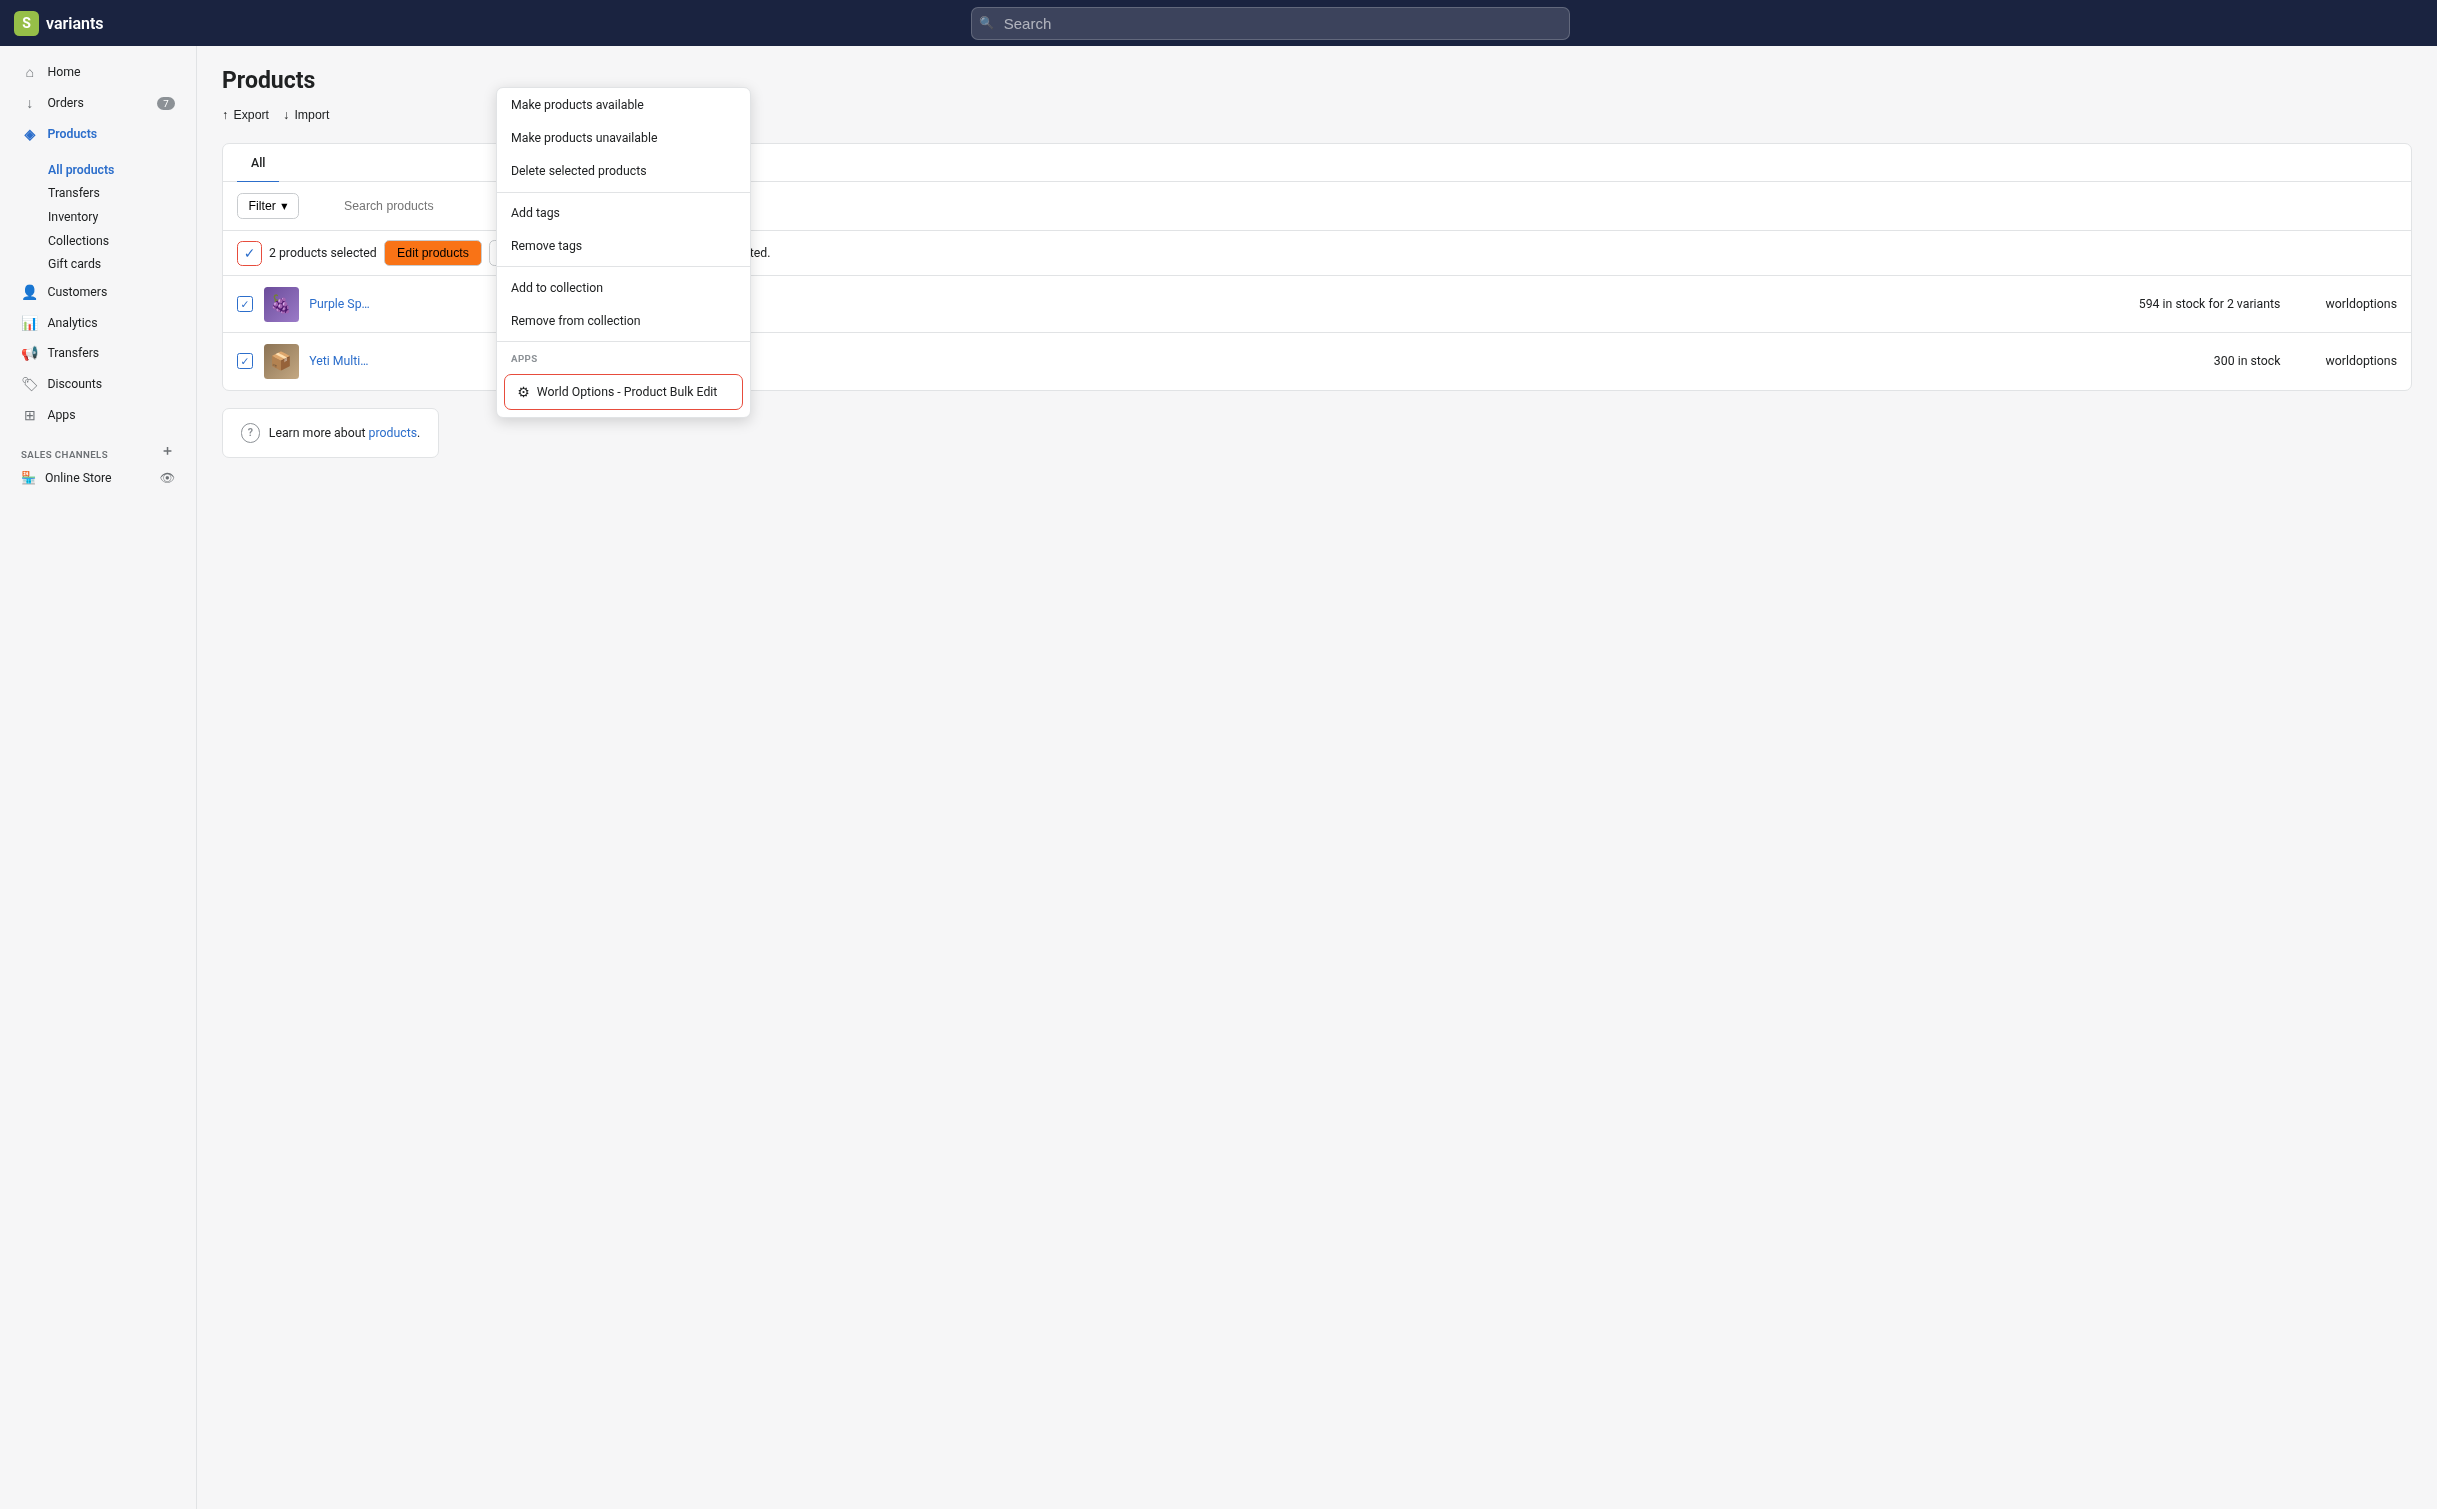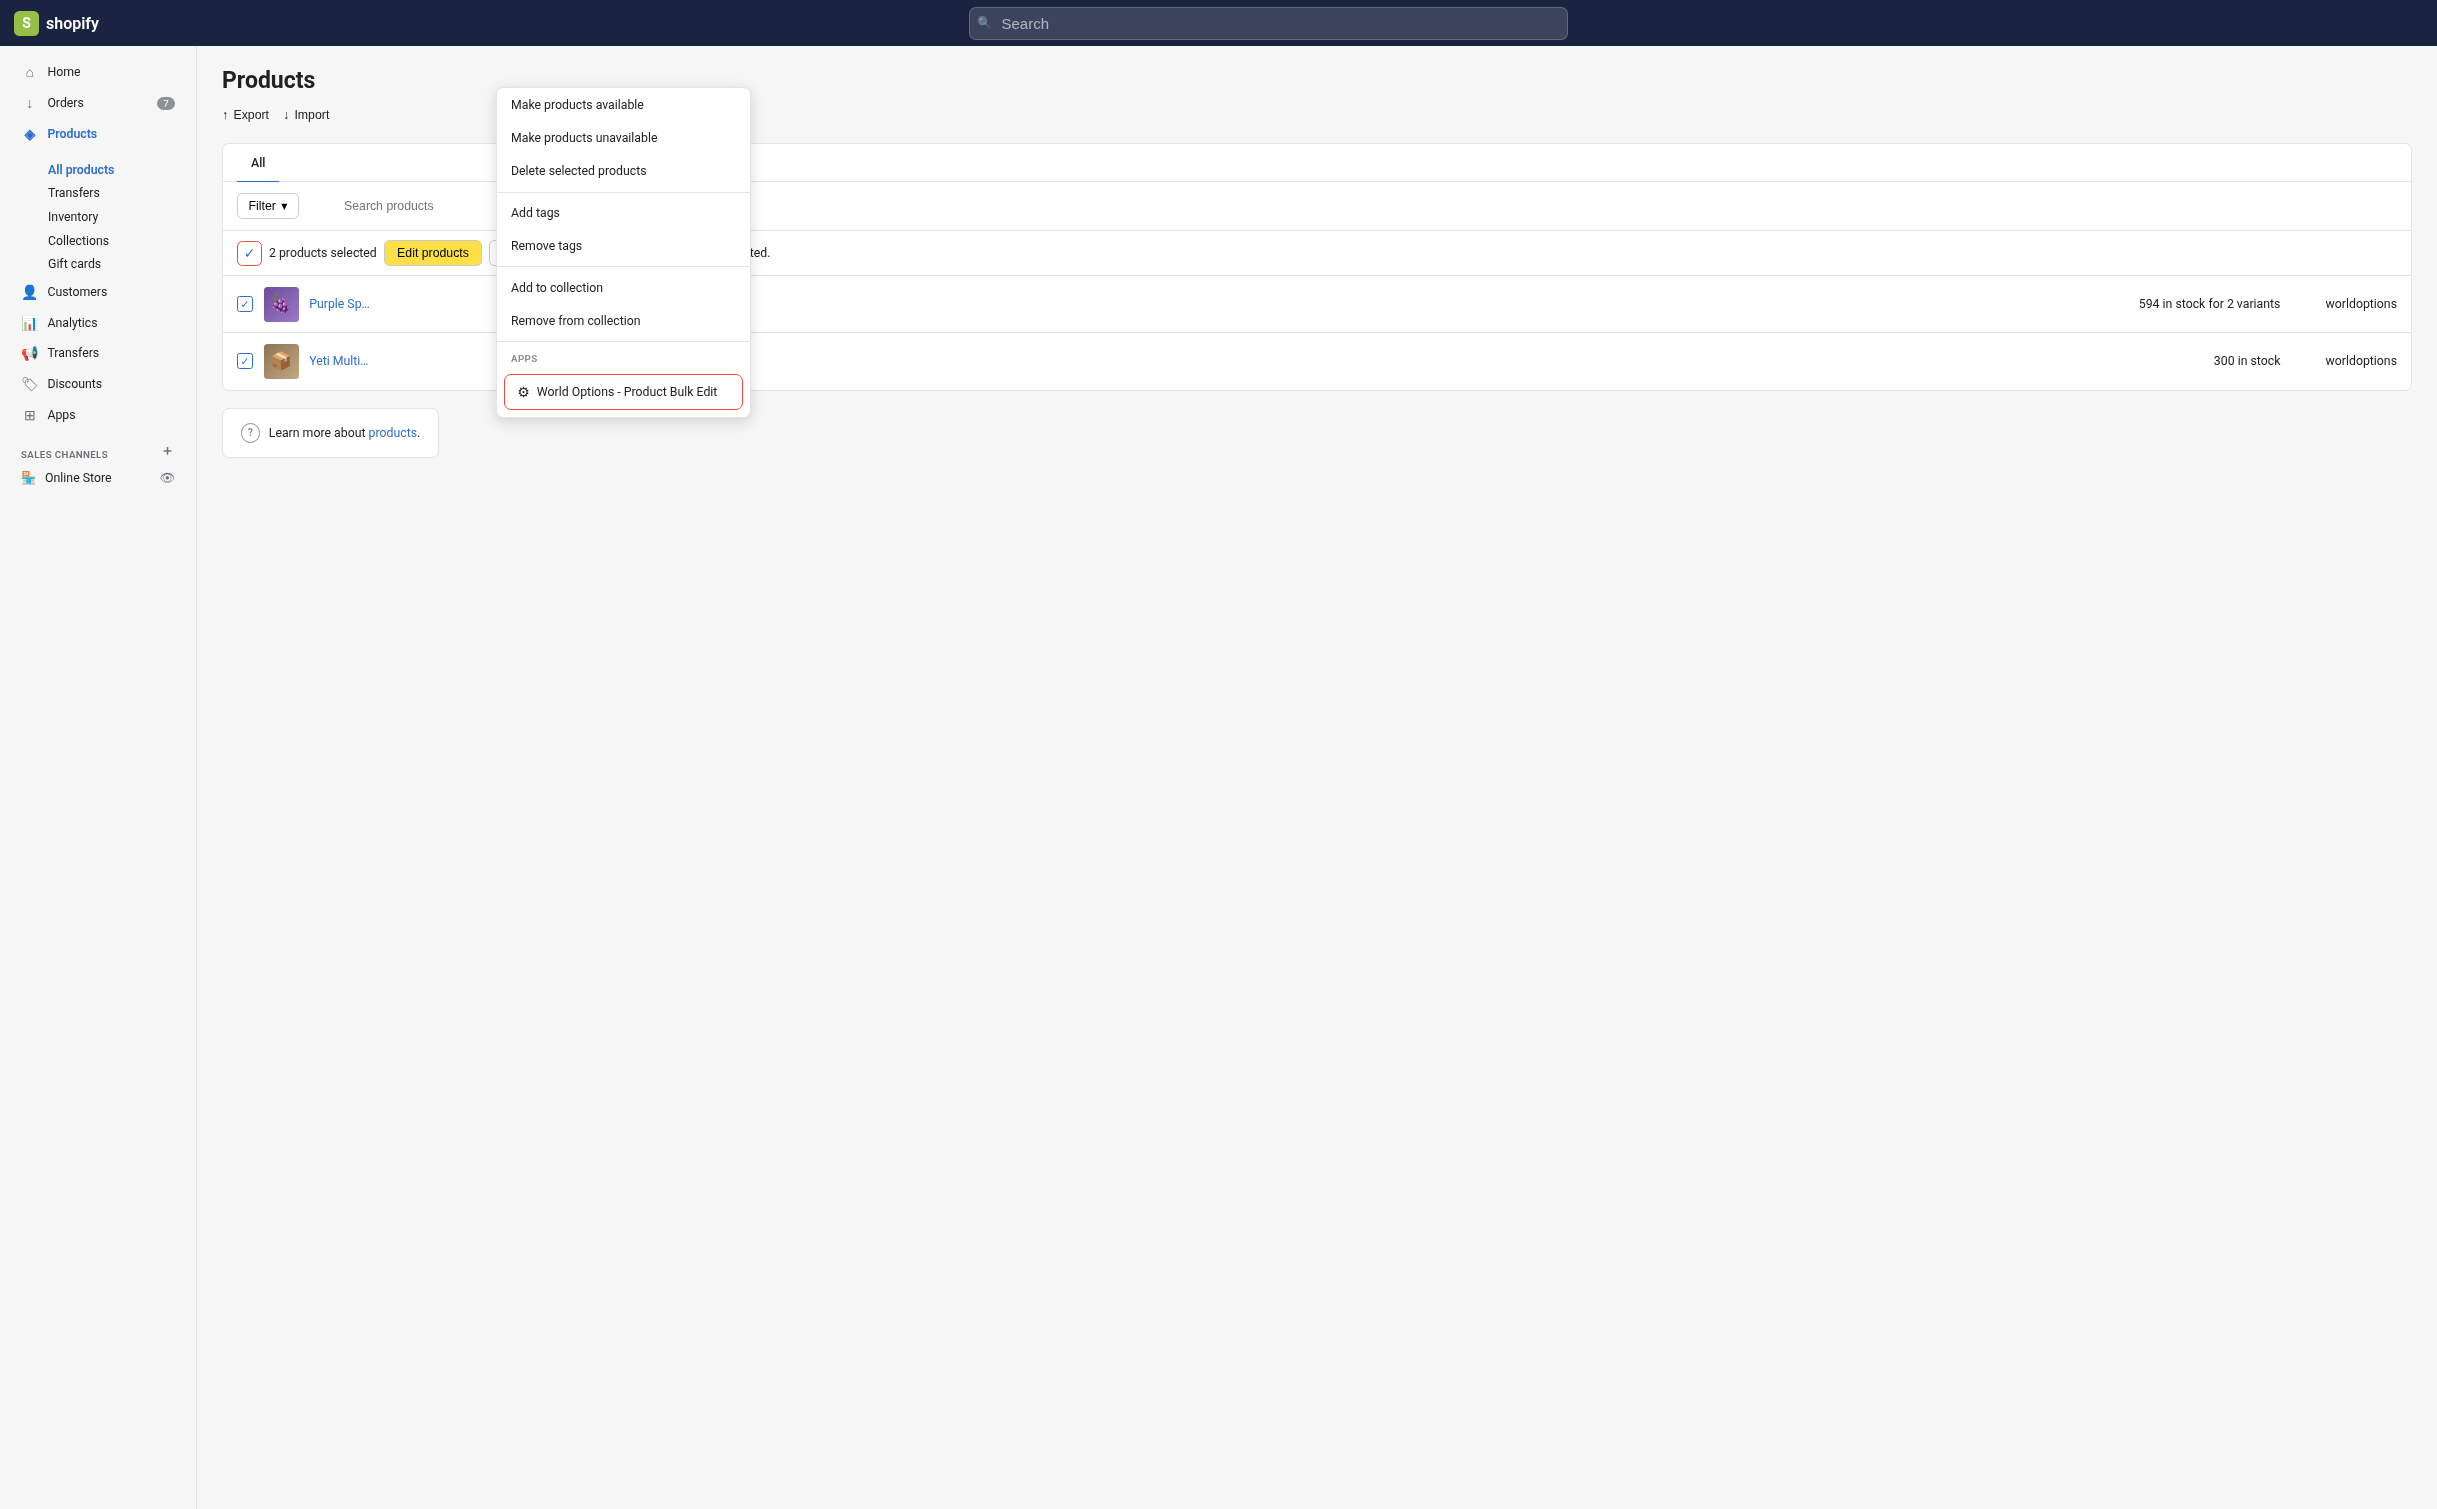--- a/index.html
+++ b/index.html
@@ -267,21 +267,21 @@
     .products-selected-text {
       font-size: 12.3px;
       color: #202223;
       white-space: nowrap;
     }
     .edit-products-btn {
       padding: 5.3px 12.3px;
       border: 0.9px solid #c9cccf;
       border-radius: 5.3px;
       font-size: 12.3px;
-      background: #fde047;
+      background: #f97316;
       cursor: pointer;
     }
     .actions-btn {
       display: flex;
       align-items: center;
       gap: 3.5px;
       padding: 5.3px 12.3px;
       border: 0.9px solid #c9cccf;
       border-radius: 5.3px;
       font-size: 12.3px;
@@ -414,21 +414,21 @@
       display: flex; align-items: center; justify-content: center;
       font-size: 10.6px; color: #8c9196; font-weight: bold; flex-shrink: 0;
     }
   </style>
 </head>
 <body>
 
 <nav class="top-nav">
   <a class="shopify-logo" href="#">
     <div class="logo-icon">S</div>
-    <span>shopify</span>
+    <span>variants</span>
   </a>
   <div class="search-bar">
     <span class="search-icon-top">🔍</span>
     <input type="text" placeholder="Search" style="">
   </div>
 </nav>
 
 <div class="layout">
 
   <aside class="sidebar">

